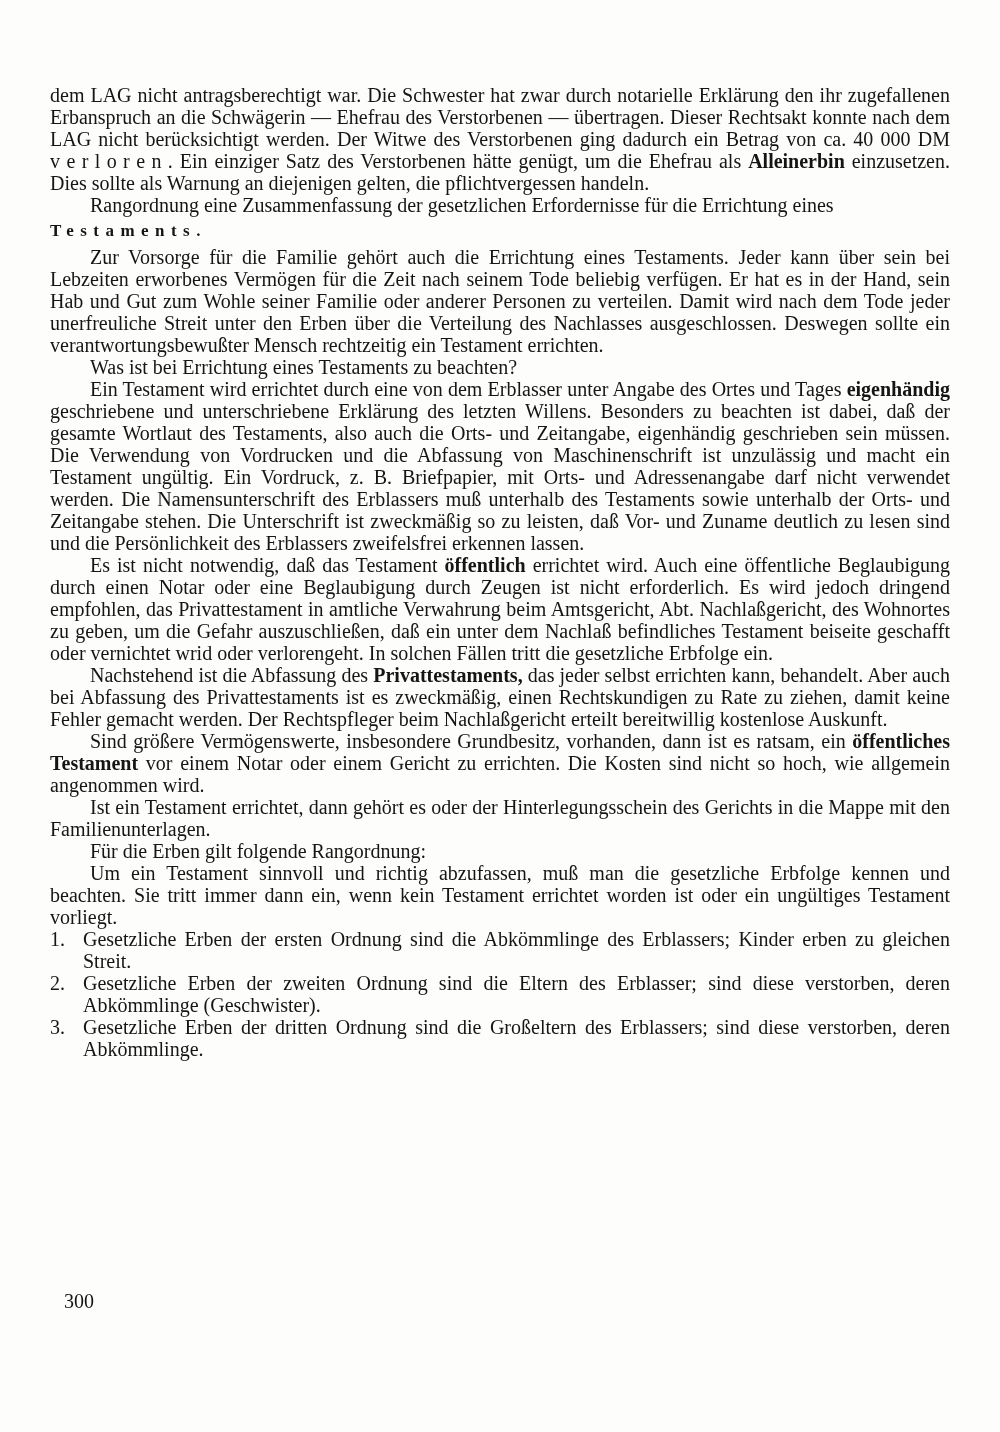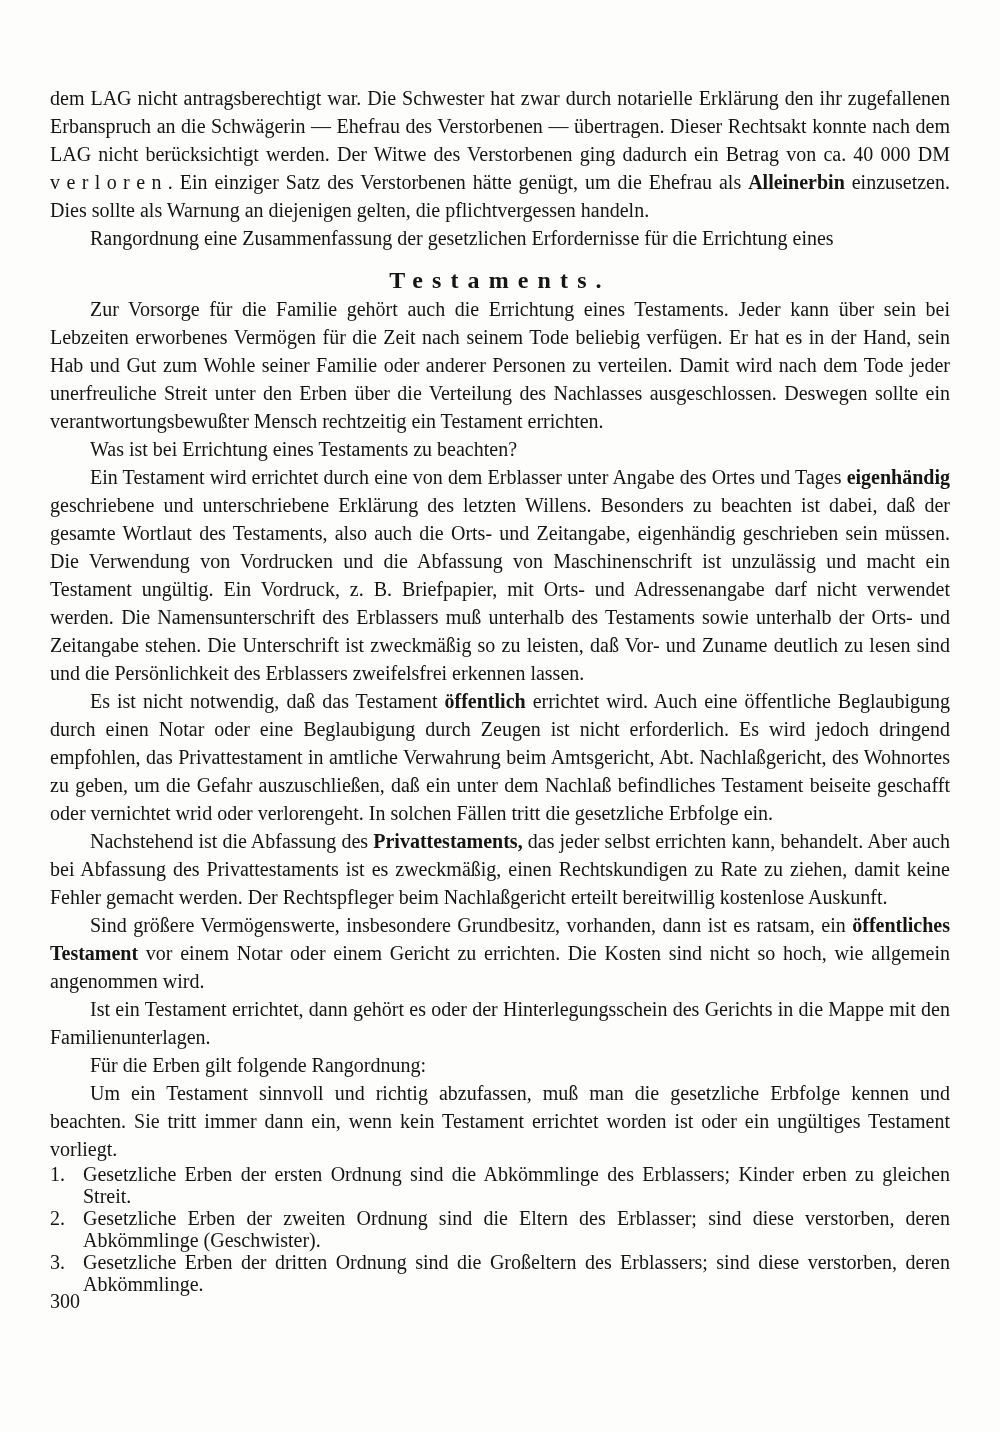--- a/index.html
+++ b/index.html
@@ -15,31 +15,31 @@
     box-sizing: border-box;
     width: 1000px;
     height: 1432px;
     padding: 84px 50px 40px 50px;
     overflow: hidden;
   }
   .text-column { width: 900px; }
   .para {
     margin: 0;
     font-size: 20px;
-    line-height: 28px;
+    line-height: 22px;
     text-align: justify;
   }
   .para.indent { text-indent: 40px; }
   .seg-bold { font-weight: bold; }
   .seg-spaced { letter-spacing: 0.32em; }
   .heading {
-    margin: 16px 0 3px 0;
-    font-size: 24px;
+    margin: 3px 0 3px 0;
+    font-size: 17px;
     line-height: 24px;
-    text-align: center;
+    text-align: left;
     font-weight: normal;
   }
   .heading-spaced {
     font-weight: bold;
     letter-spacing: 0.38em;
   }
   .ranking-list {
     list-style: none;
     margin: 0;
     padding: 0;
@@ -52,21 +52,21 @@
   .li-num {
     flex: 0 0 33px;
     text-align: left;
   }
   .li-body {
     flex: 1;
     text-align: justify;
   }
   .page-number {
     position: absolute;
-    left: 50px;
+    left: 64px;
     top: 1290px;
     font-size: 20px;
   }
 </style>
 </head>
 <body>
 
 <div class="sheet">
   <main class="text-column">
 

